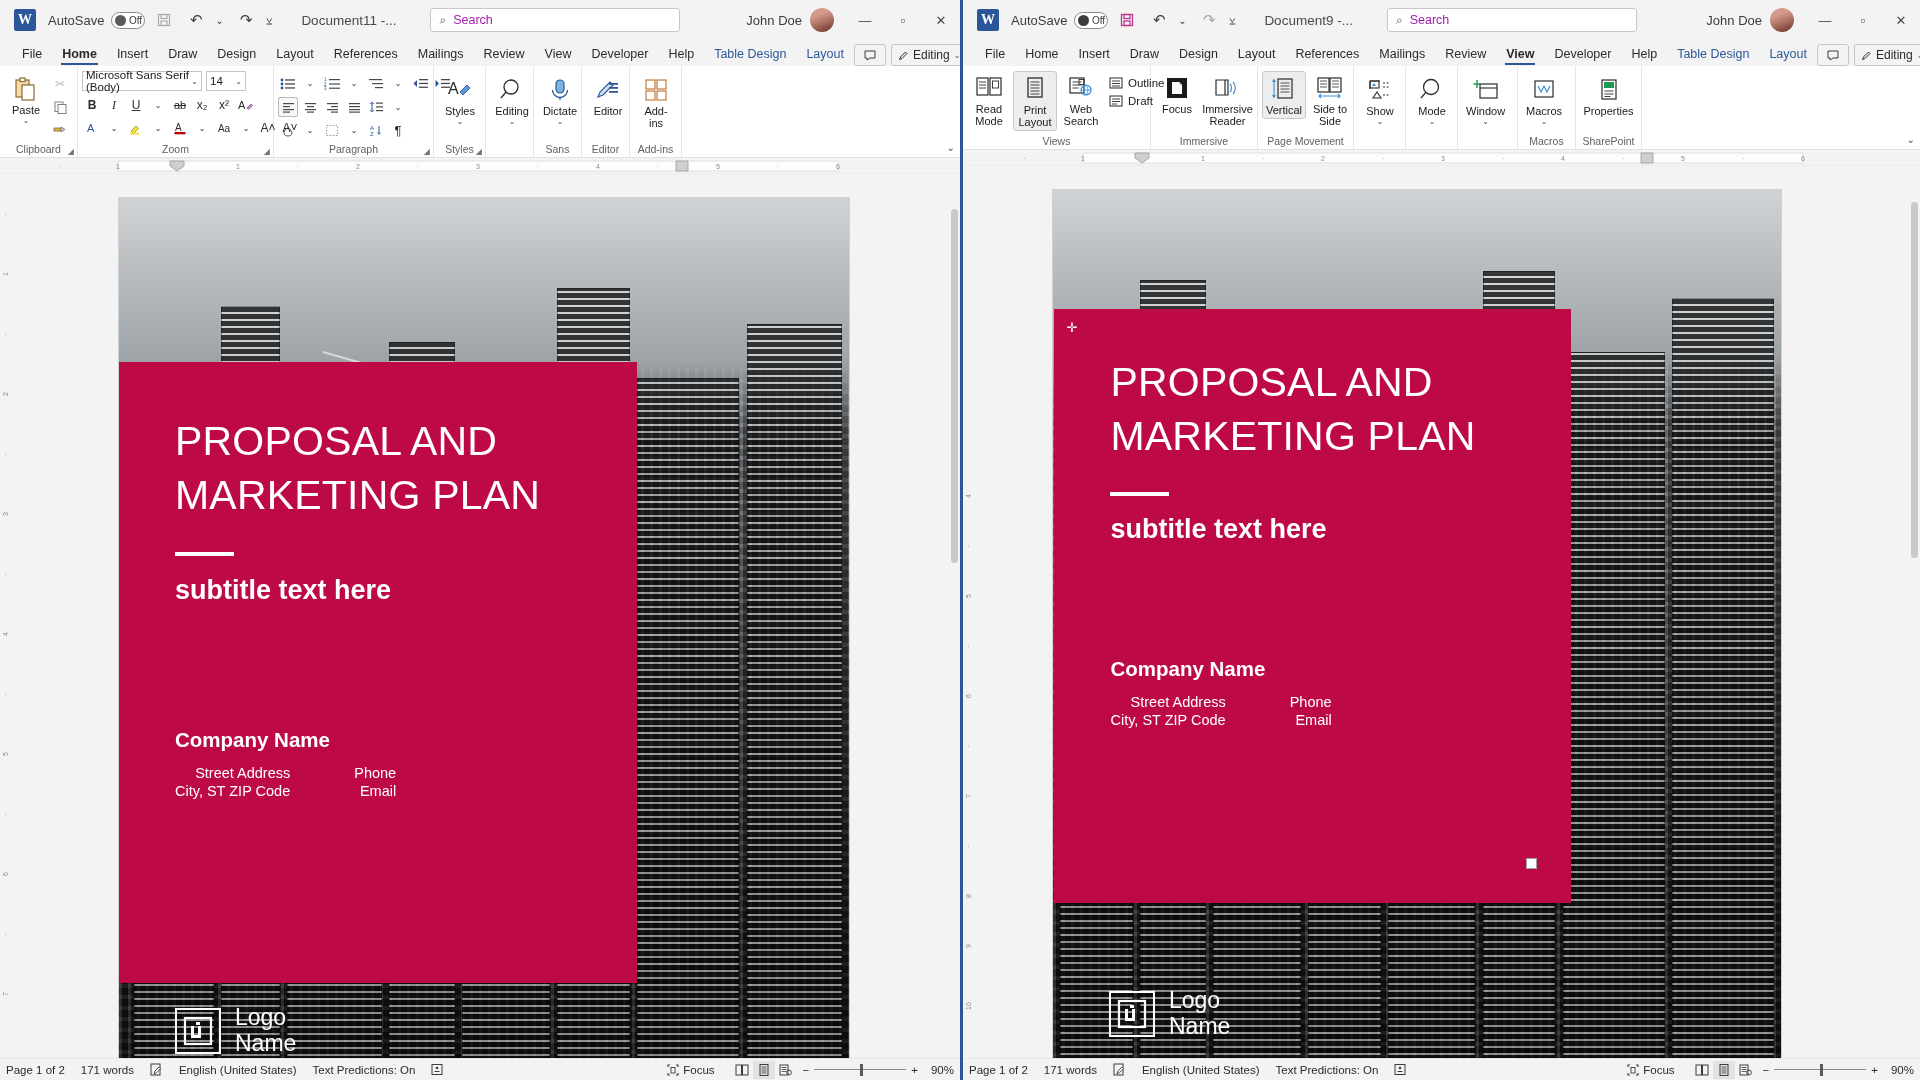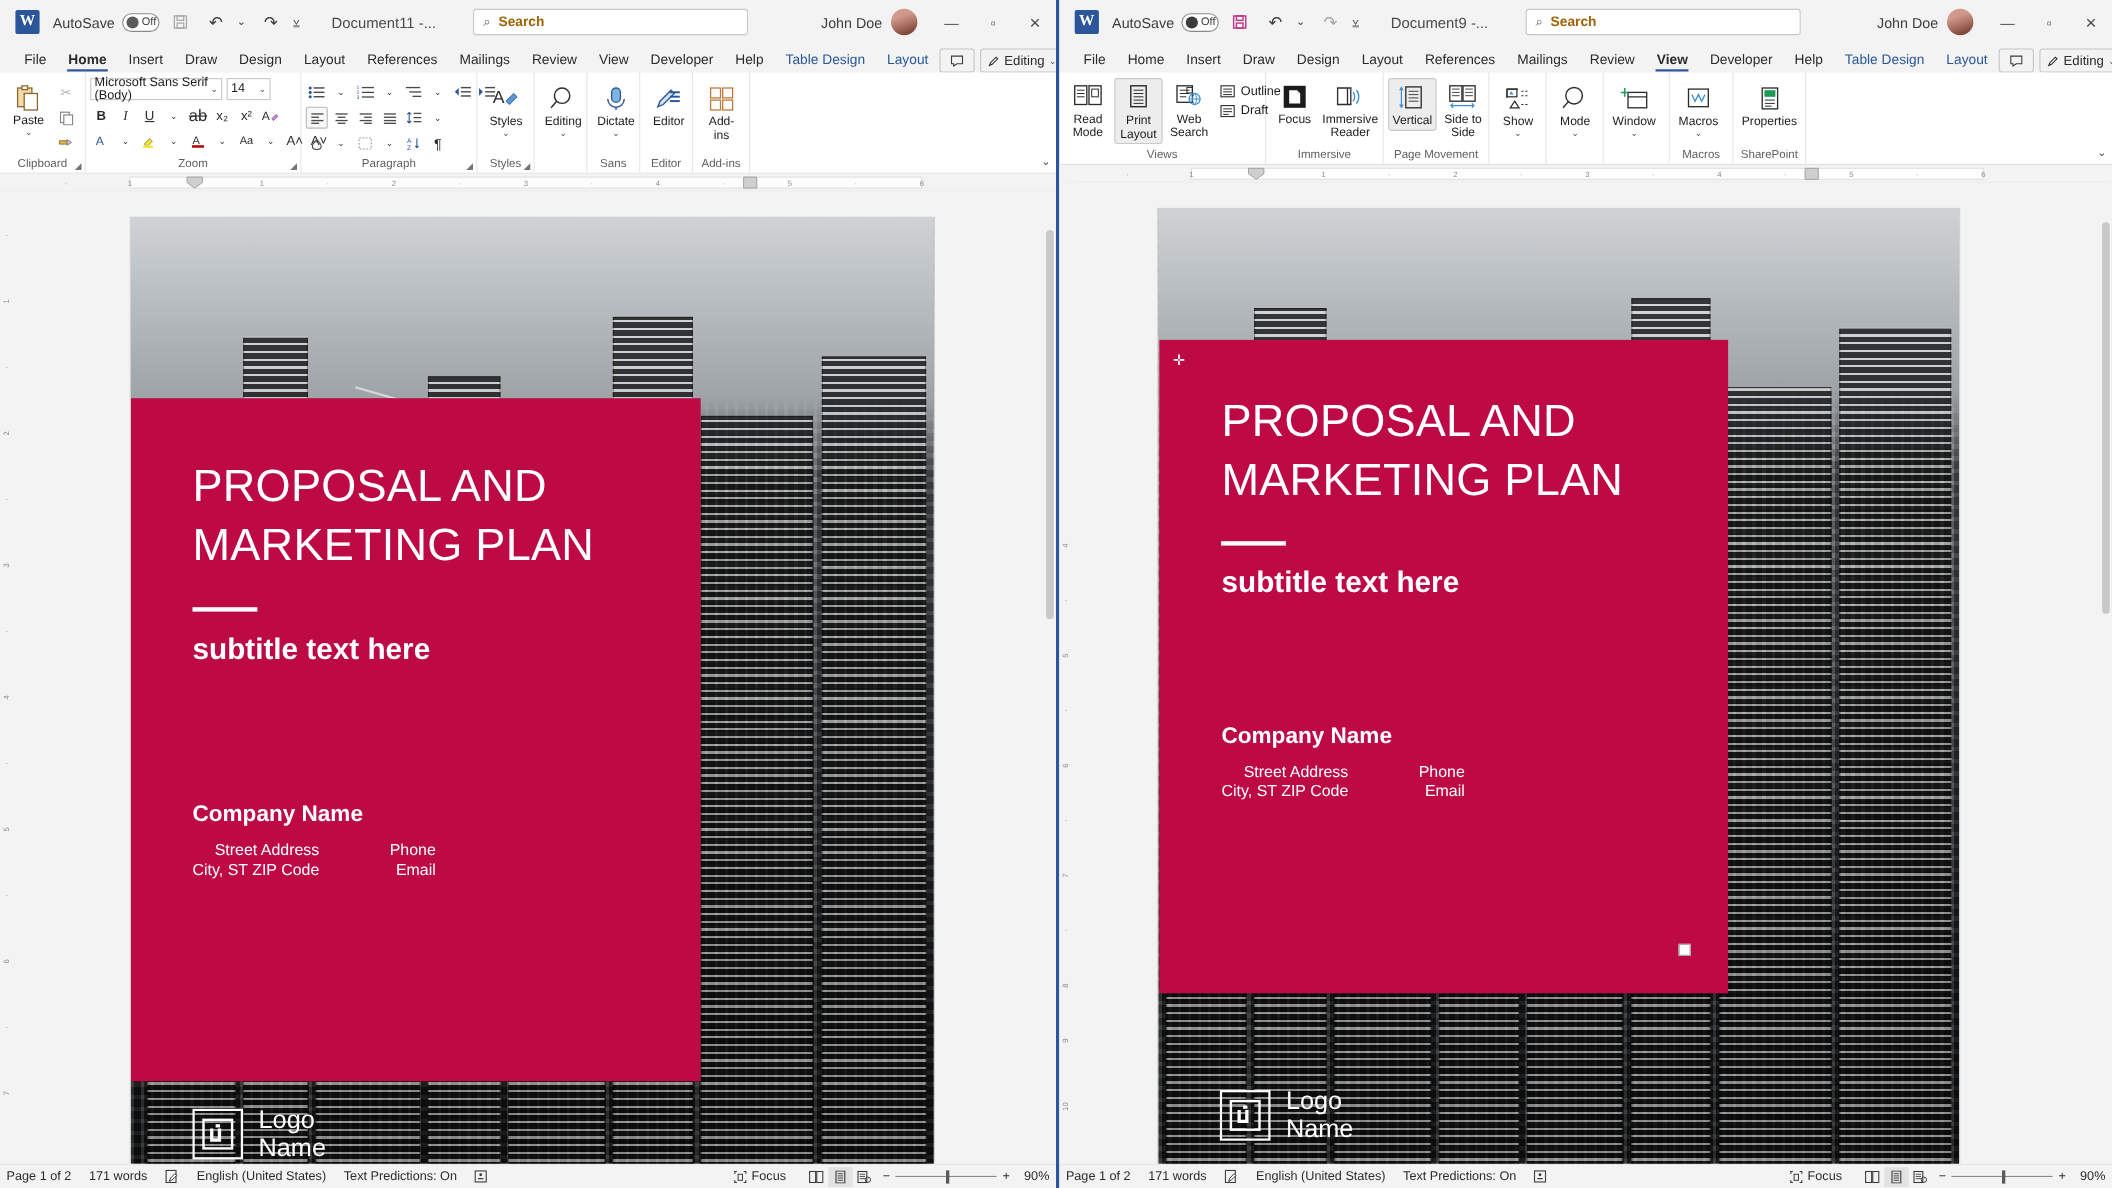--- a/index.html
+++ b/index.html
@@ -34,21 +34,21 @@
   .tb-icon { width:26px; height:26px; margin-left:6px; display:flex; align-items:center;
              justify-content:center; color:#3c3c3c; font-size:15px; }
   .tb-icon.save { color:#c0358e; font-size:16px; }
   .tb-icon.muted { color:#a6a6a6; }
   .tb-icon.small { font-size:10px; width:16px; margin-left:2px; }
   .doc-title { margin-left:24px; font-size:13.5px; color:#4a4a4a; }
   .searchbox { width:250px; height:24px; border:1px solid #c8c8c8; border-radius:3px;
                background:#fff; display:flex; align-items:center; padding:0 8px;
                margin-left:34px; }
   .searchbox .mag { font-size:12px; color:#6a6a6a; margin-right:7px; }
-  .searchbox .ph { font-size:12.5px; color:#a16207;font-weight:bold; }
+  .searchbox .ph { font-size:12.5px; color:#a21caf; }
   .user { margin-left:auto; display:flex; align-items:center; gap:8px; }
   .user .uname { font-size:13px; color:#3c3c3c; }
   .avatar { width:24px; height:24px; border-radius:50%;
             background:linear-gradient(160deg,#d29a8c 30%,#7a3f33 90%); }
   .wctrl { display:flex; margin-left:12px; }
   .wctrl div { width:38px; height:40px; display:flex; align-items:center;
                justify-content:center; color:#4a4a4a; font-size:13px; }
 
   
   .tabstrip { height:26px; display:flex; align-items:flex-end; background:#f3f3f3;
@@ -273,21 +273,21 @@
             <div class="fontsize">
               <span>14</span>
               <span class="chev">⌄</span>
             </div>
           </div>
           <div class="iconrow" style="margin-top:3px;">
             <span class="ic" style="font-weight:bold;">B</span>
             <span class="ic" style="font-style:italic;font-family:'Liberation Serif',serif;">I</span>
             <span class="ic" style="text-decoration:underline;">U</span>
             <span class="ic" style="font-size:8px;">⌄</span>
-            <span class="ic" style="text-decoration:line-through;font-size:15px;">ab</span>
+            <span class="ic" style="text-decoration:line-through;font-size:11px;">ab</span>
             <span class="ic">x₂</span>
             <span class="ic">x²</span>
             <span class="ic">
               <svg width="16" height="14" viewBox="0 0 16 14">
                   <text x="0" y="11" font-size="11" fill="#2b2b2b" font-family="Liberation Sans">A</text>
                   <path d="M9 10l4-4 1.6 1.6-4 4z" fill="#c58ed2" stroke="#7a4a8a" stroke-width=".7"></path>
                 </svg>
             </span>
           </div>
           <div class="iconrow" style="margin-top:1px;">

